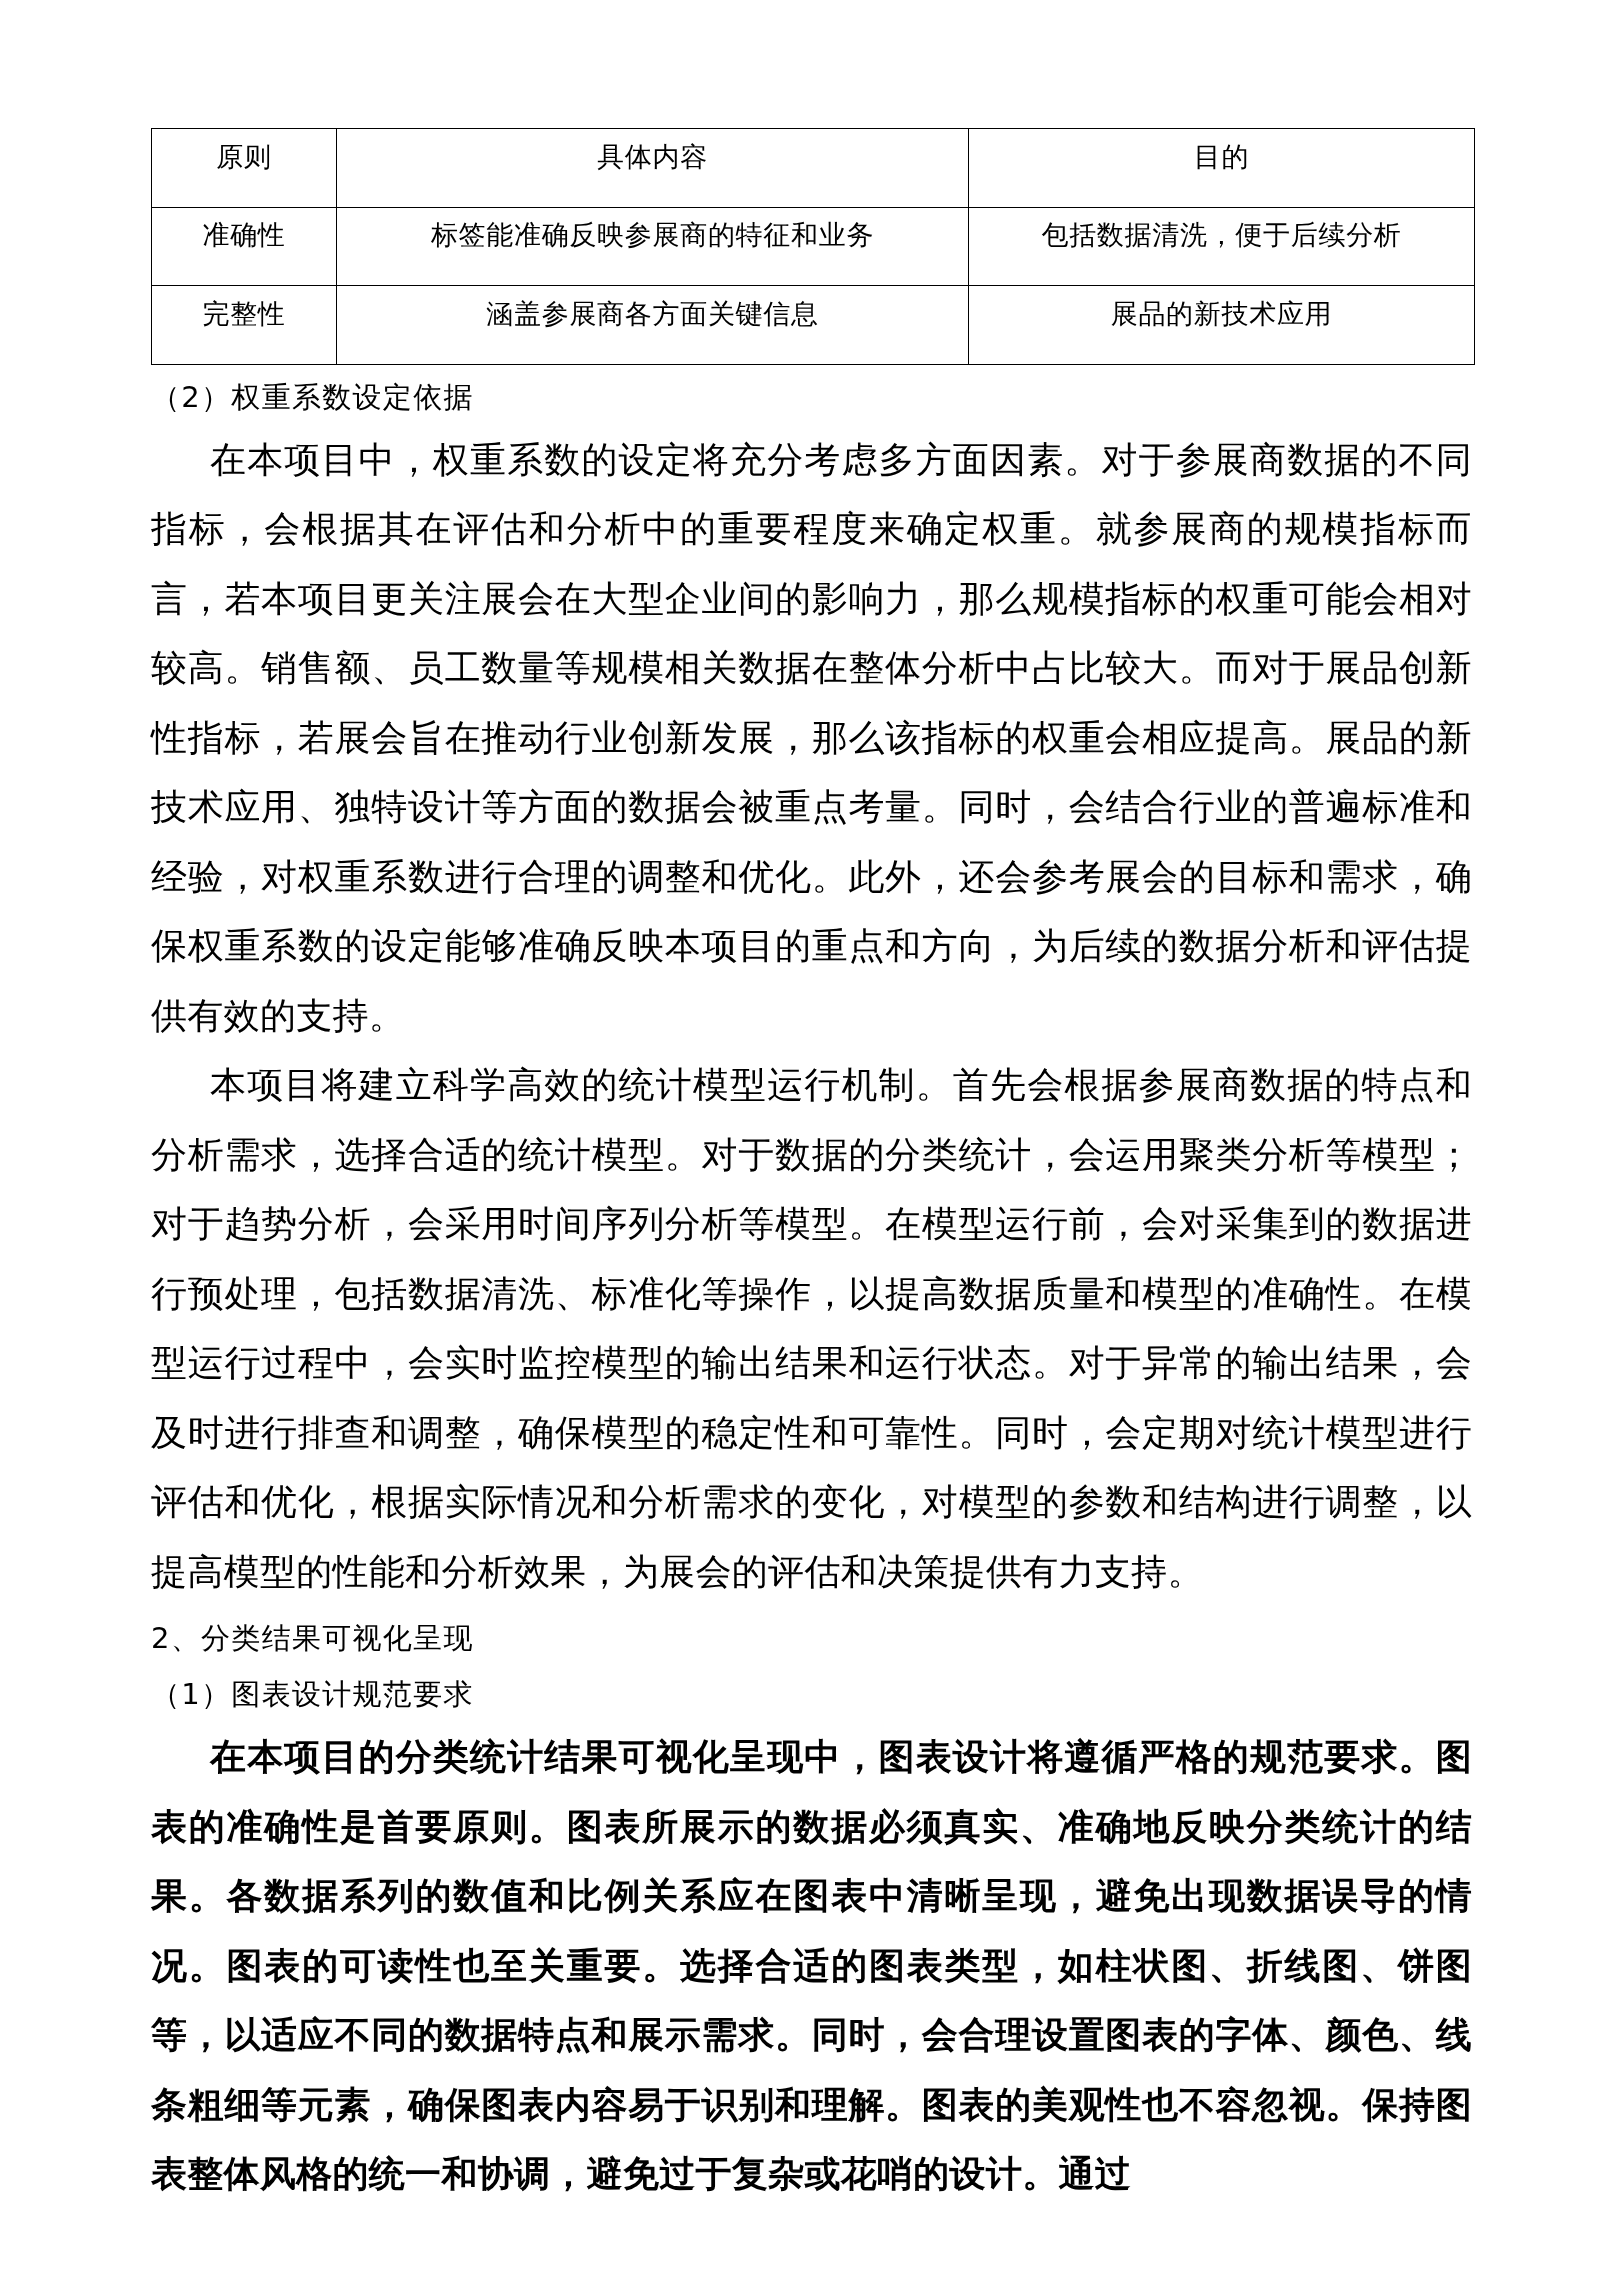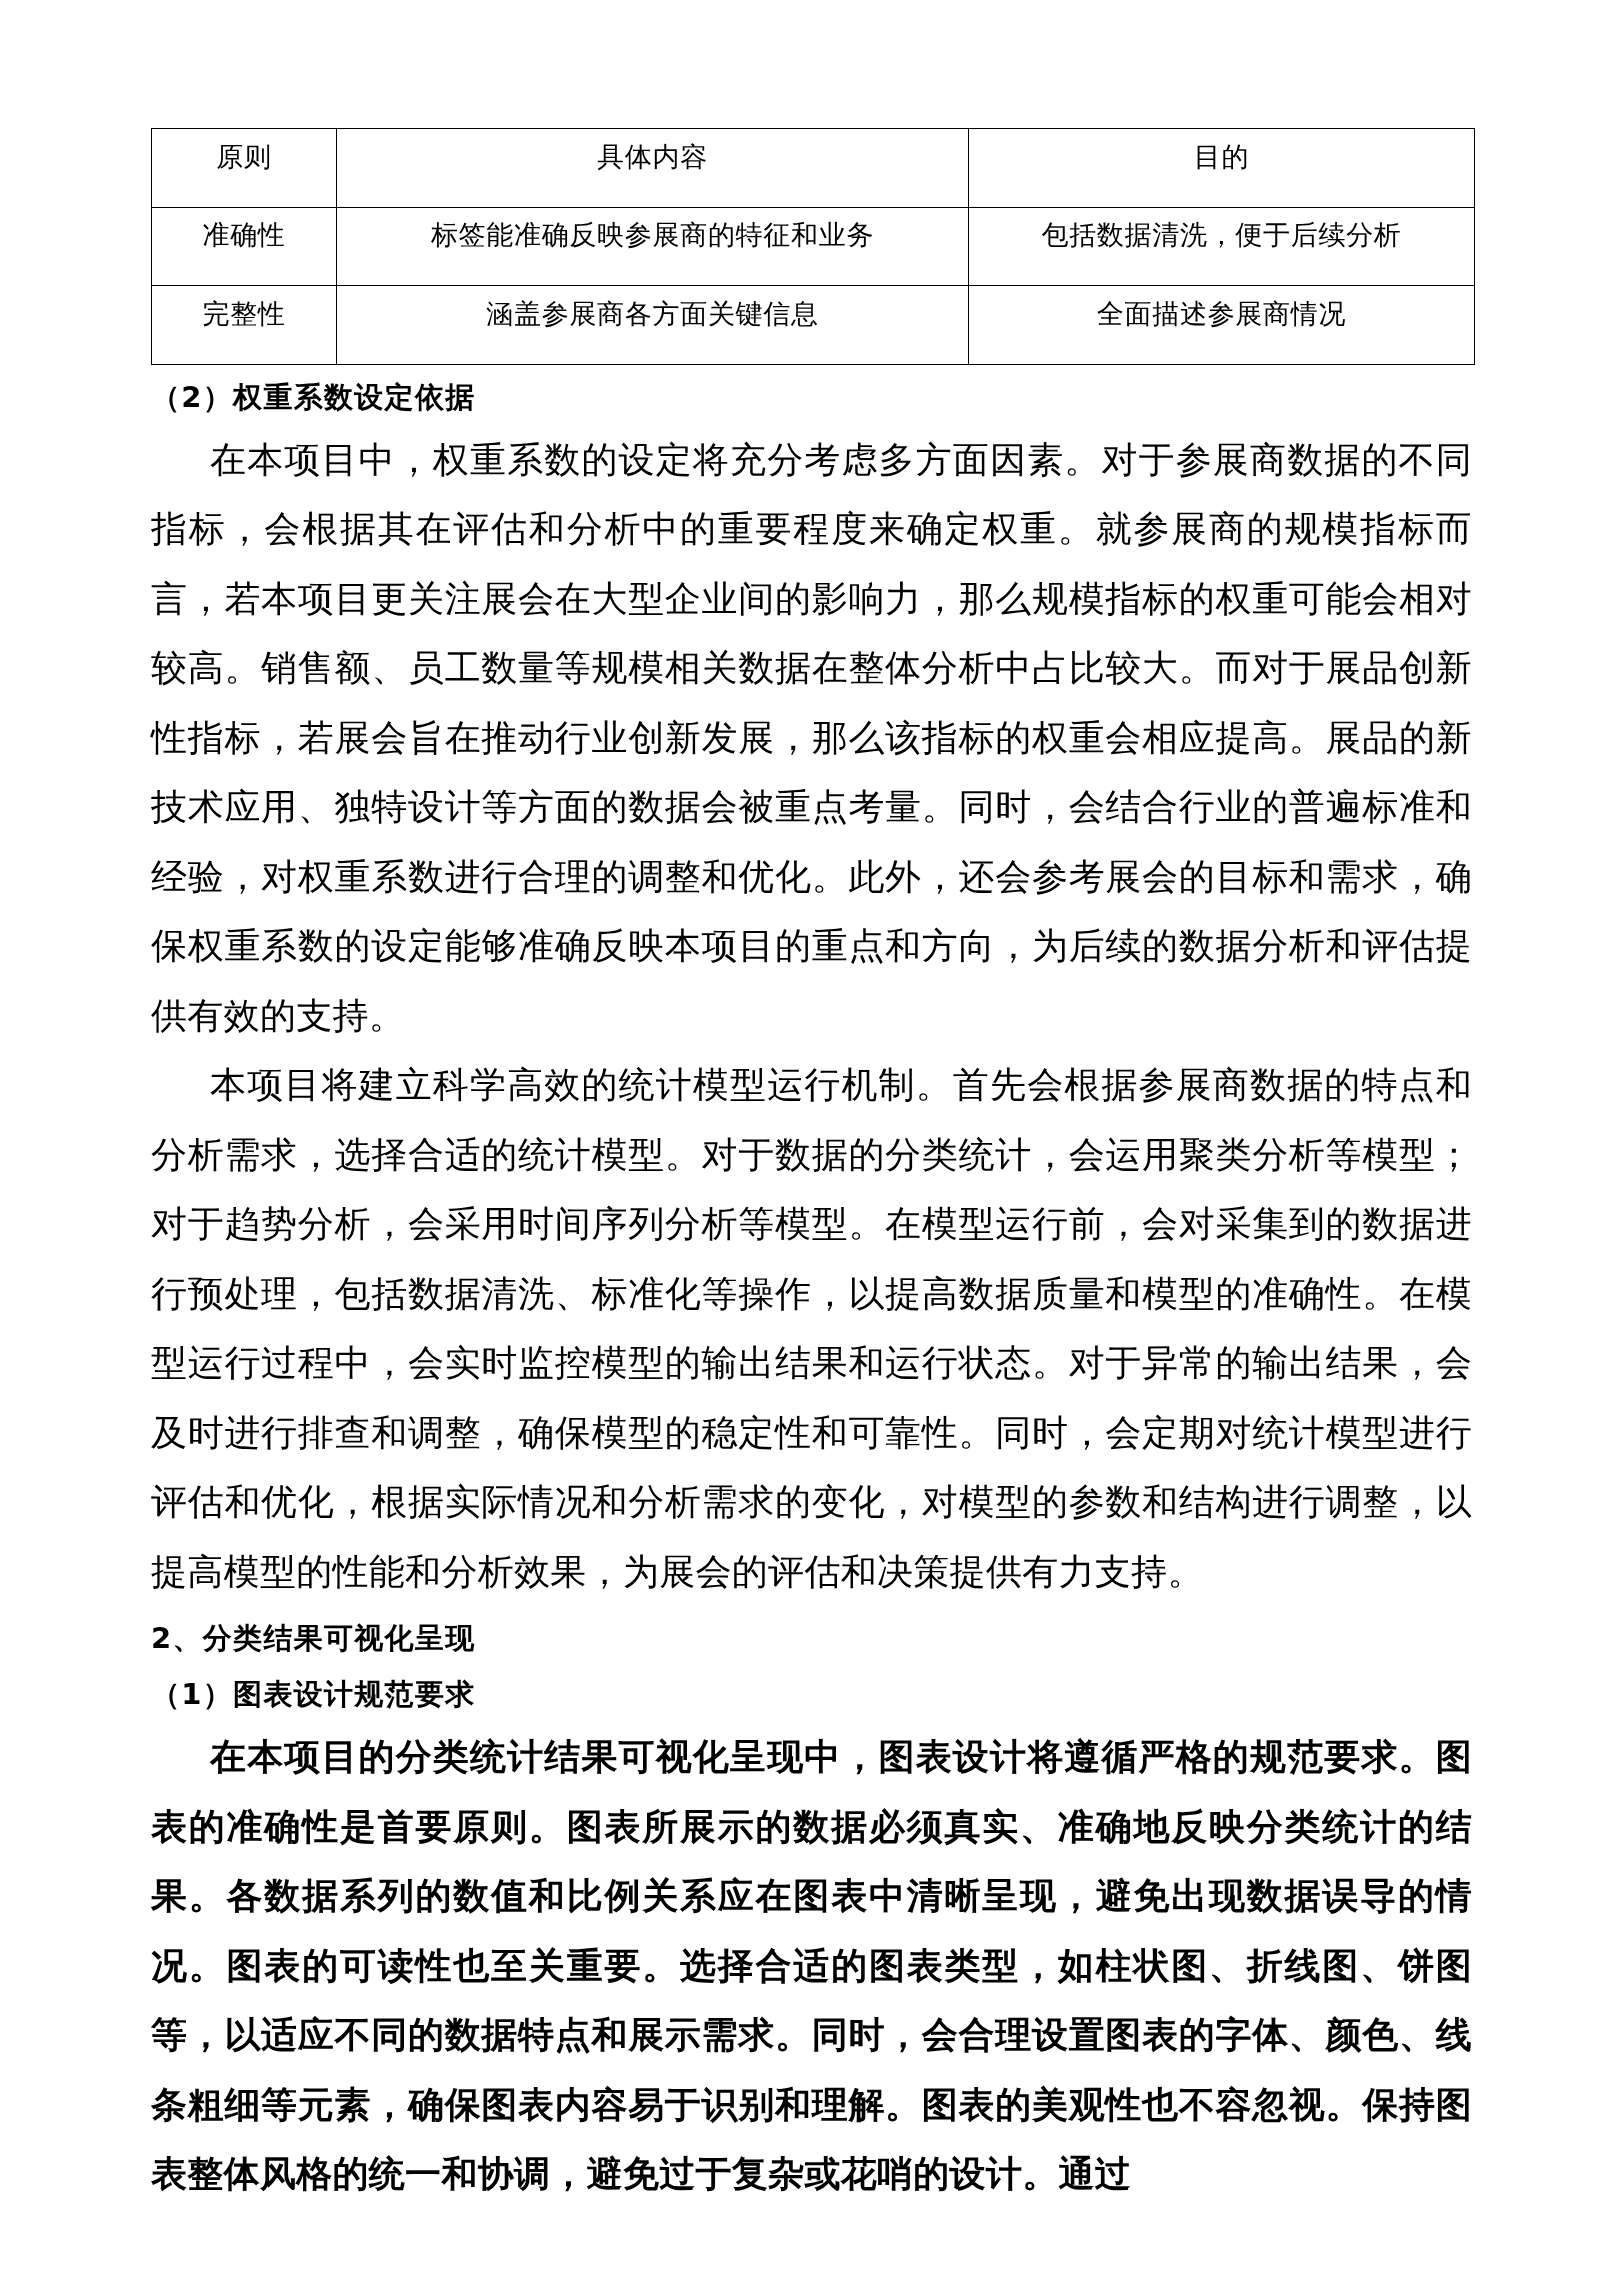--- a/index.html
+++ b/index.html
@@ -38,21 +38,21 @@
     font-family: "DejaVu Serif", "Liberation Serif", serif;
     letter-spacing: 0.7px;
   }
   table.principles col.c1 { width: 185px; }
   table.principles col.c2 { width: 632px; }
   table.principles col.c3 { width: 506px; }
 
   
   h2.heading {
     font-size: 29px;
-    font-weight: bold;
+    font-weight: normal;
     margin: 9.2px 0 3.9px 0;
     line-height: 1.62;
     letter-spacing: 1.3px;
     font-family: "DejaVu Sans", "Liberation Sans", sans-serif;
   }
 
   
   p.body {
     font-size: 36px;
     line-height: 1.93;
@@ -86,21 +86,21 @@
         <td>目的</td>
       </tr>
       <tr>
         <td>准确性</td>
         <td>标签能准确反映参展商的特征和业务</td>
         <td>包括数据清洗，便于后续分析</td>
       </tr>
       <tr>
         <td>完整性</td>
         <td>涵盖参展商各方面关键信息</td>
-        <td>全面描述参展商情况</td>
+        <td>展品的新技术应用</td>
       </tr>
     </tbody>
   </table>
 
   <h2 class="heading">（2）权重系数设定依据</h2>
   <p class="body">在本项目中，权重系数的设定将充分考虑多方面因素。对于参展商数据的不同指标，会根据其在评估和分析中的重要程度来确定权重。就参展商的规模指标而言，若本项目更关注展会在大型企业间的影响力，那么规模指标的权重可能会相对较高。销售额、员工数量等规模相关数据在整体分析中占比较大。而对于展品创新性指标，若展会旨在推动行业创新发展，那么该指标的权重会相应提高。展品的新技术应用、独特设计等方面的数据会被重点考量。同时，会结合行业的普遍标准和经验，对权重系数进行合理的调整和优化。此外，还会参考展会的目标和需求，确保权重系数的设定能够准确反映本项目的重点和方向，为后续的数据分析和评估提供有效的支持。</p>
 
   <p class="body">本项目将建立科学高效的统计模型运行机制。首先会根据参展商数据的特点和分析需求，选择合适的统计模型。对于数据的分类统计，会运用聚类分析等模型；对于趋势分析，会采用时间序列分析等模型。在模型运行前，会对采集到的数据进行预处理，包括数据清洗、标准化等操作，以提高数据质量和模型的准确性。在模型运行过程中，会实时监控模型的输出结果和运行状态。对于异常的输出结果，会及时进行排查和调整，确保模型的稳定性和可靠性。同时，会定期对统计模型进行评估和优化，根据实际情况和分析需求的变化，对模型的参数和结构进行调整，以提高模型的性能和分析效果，为展会的评估和决策提供有力支持。</p>
 
   <h2 class="heading">2、分类结果可视化呈现</h2>

